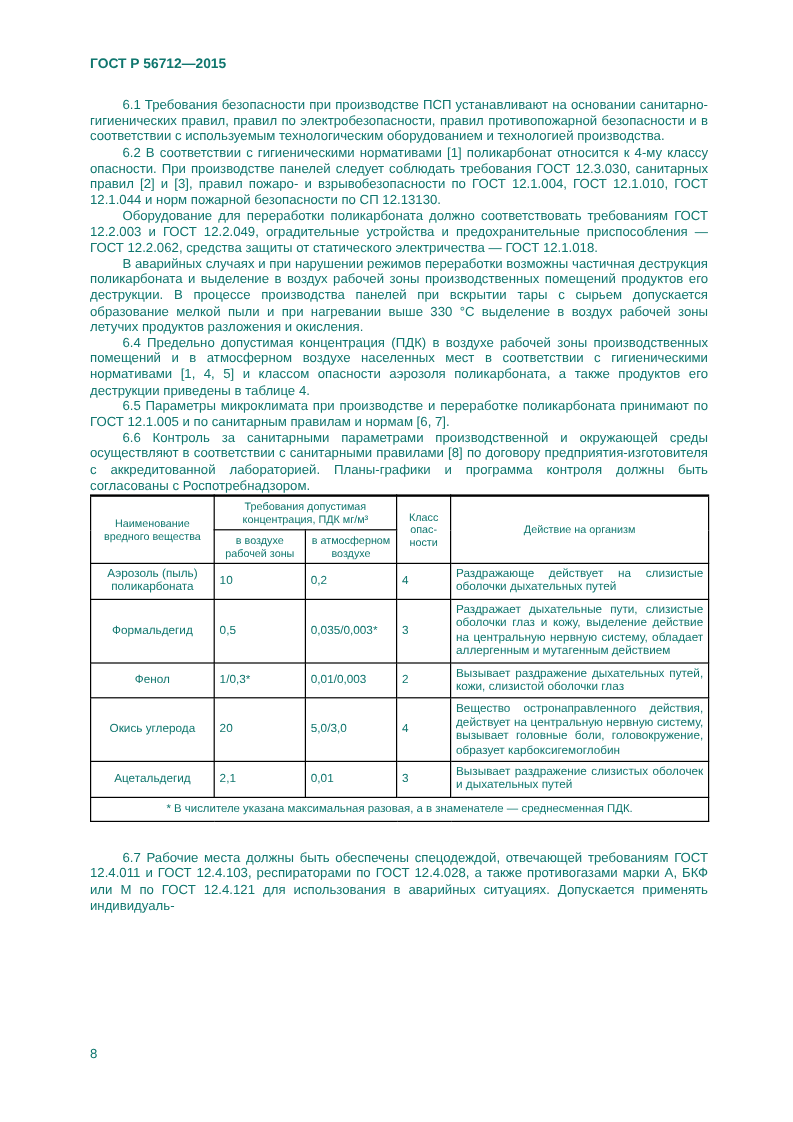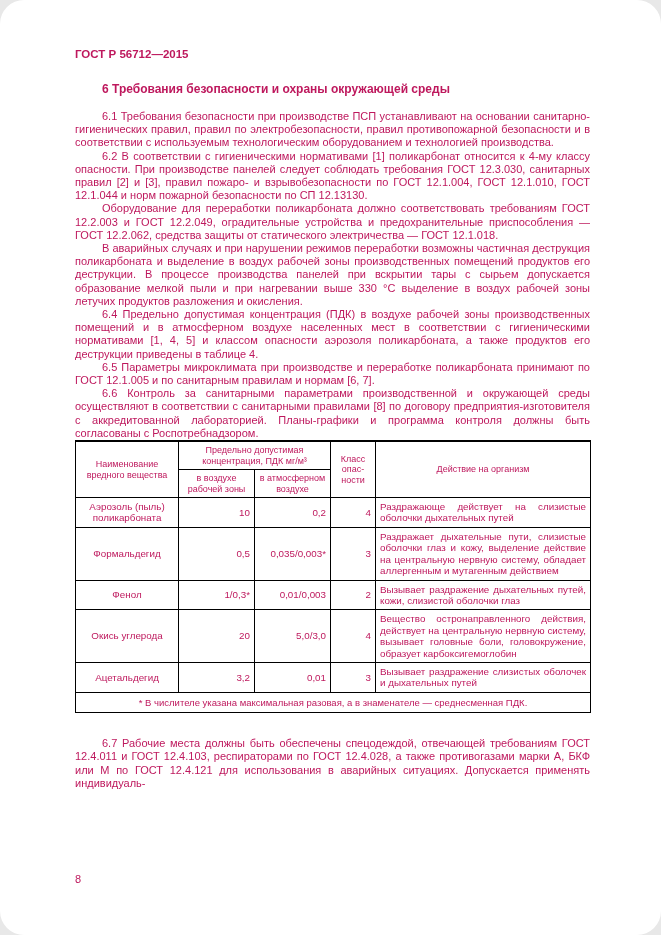--- a/index.html
+++ b/index.html
@@ -3,25 +3,24 @@
 <meta charset="utf-8">
 <style>
   * { box-sizing: border-box; }
   html, body { margin: 0; padding: 0; background: #e8e8e8; }
   .page {
     width: 661px;
     height: 935px;
     margin: 0 auto;
     background: #ffffff;
     font-family: "Liberation Sans", sans-serif;
-    color: #be185d;
+    color: #0f766e;
     padding: 48px 71px 0 75px;
     position: relative;
     overflow: hidden;
-    border-radius: 24px;
   }
   .doc-header {
     font-weight: bold;
     font-size: 11.5px;
     margin-bottom: 22px;
   }
   .section-title {
     font-weight: bold;
     font-size: 12px;
     margin: 0 0 14px 0;
@@ -55,21 +54,21 @@
     font-weight: normal;
     text-align: center;
     font-size: 9px;
     line-height: 10.5px;
   }
   .gost-table td {
     font-size: 9.8px;
     line-height: 11.4px;
   }
   .cell-name { text-align: center; padding: 5px 4px; }
-  .cell-num { text-align: right; }
+  .cell-num { text-align: left; }
   .cell-action { text-align: justify; padding: 4px 5px; }
   .footnote-row td {
     font-size: 9.5px;
     text-align: center;
     padding: 4px 6px;
   }
   .after-table { margin-top: 24px; }
   .page-number {
     position: absolute;
     left: 75px;
@@ -77,21 +76,20 @@
     font-size: 11px;
   }
 </style>
 </head>
 <body>
 
 <div class="page">
 
   <div class="doc-header">ГОСТ Р 56712—2015</div>
 
-  <h2 class="section-title">6 Требования безопасности и охраны окружающей среды</h2>
 
   <p class="para">6.1 Требования безопасности при производстве ПСП устанавливают на основании санитарно-гигиенических правил, правил по электробезопасности, правил противопожарной безопасности и в соответствии с используемым технологическим оборудованием и технологией производства.</p>
   <p class="para">6.2 В соответствии с гигиеническими нормативами [1] поликарбонат относится к 4-му классу опасности. При производстве панелей следует соблюдать требования ГОСТ 12.3.030, санитарных правил [2] и [3], правил пожаро- и взрывобезопасности по ГОСТ 12.1.004, ГОСТ 12.1.010, ГОСТ 12.1.044 и норм пожарной безопасности по СП 12.13130.</p>
   <p class="para">Оборудование для переработки поликарбоната должно соответствовать требованиям ГОСТ 12.2.003 и ГОСТ 12.2.049, оградительные устройства и предохранительные приспособления — ГОСТ 12.2.062, средства защиты от статического электричества — ГОСТ 12.1.018.</p>
   <p class="para">В аварийных случаях и при нарушении режимов переработки возможны частичная деструкция поликарбоната и выделение в воздух рабочей зоны производственных помещений продуктов его деструкции. В процессе производства панелей при вскрытии тары с сырьем допускается образование мелкой пыли и при нагревании выше 330 °С выделение в воздух рабочей зоны летучих продуктов разложения и окисления.</p>
   <p class="para">6.4 Предельно допустимая концентрация (ПДК) в воздухе рабочей зоны производственных помещений и в атмосферном воздухе населенных мест в соответствии с гигиеническими нормативами [1, 4, 5] и классом опасности аэрозоля поликарбоната, а также продуктов его деструкции приведены в таблице 4.</p>
   <p class="para">6.5 Параметры микроклимата при производстве и переработке поликарбоната принимают по ГОСТ 12.1.005 и по санитарным правилам и нормам [6, 7].</p>
   <p class="para">6.6 Контроль за санитарными параметрами производственной и окружающей среды осуществляют в соответствии с санитарными правилами [8] по договору предприятия-изготовителя с аккредитованной лабораторией. Планы-графики и программа контроля должны быть согласованы с Роспотребнадзором.</p>
 
 
@@ -99,21 +97,21 @@
     <colgroup>
       <col style="width:103px">
       <col style="width:76px">
       <col style="width:76px">
       <col style="width:45px">
       <col style="width:215px">
     </colgroup>
     <thead>
       <tr>
         <th rowspan="2">Наименование вредного вещества</th>
-        <th colspan="2">Предельно допустимая концентрация, ПДК мг/м³</th>
+        <th colspan="2">Требования допустимая концентрация, ПДК мг/м³</th>
         <th rowspan="2">Класс опас- ности</th>
         <th rowspan="2">Действие на организм</th>
       </tr>
       <tr>
         <th>в воздухе рабочей зоны</th>
         <th>в атмосферном воздухе</th>
       </tr>
     </thead>
     <tbody>
       <tr>
@@ -139,21 +137,21 @@
       </tr>
       <tr>
         <td class="cell-name">Окись углерода</td>
         <td class="cell-num">20</td>
         <td class="cell-num">5,0/3,0</td>
         <td class="cell-num">4</td>
         <td class="cell-action">Вещество остронаправленного действия, действует на центральную нервную систему, вызывает головные боли, головокружение, образует карбоксигемоглобин</td>
       </tr>
       <tr>
         <td class="cell-name">Ацетальдегид</td>
-        <td class="cell-num">3,2</td>
+        <td class="cell-num">2,1</td>
         <td class="cell-num">0,01</td>
         <td class="cell-num">3</td>
         <td class="cell-action">Вызывает раздражение слизистых оболочек и дыхательных путей</td>
       </tr>
       <tr class="footnote-row">
         <td colspan="5">* В числителе указана максимальная разовая, а в знаменателе — среднесменная ПДК.</td>
       </tr>
     </tbody>
   </table>
 

